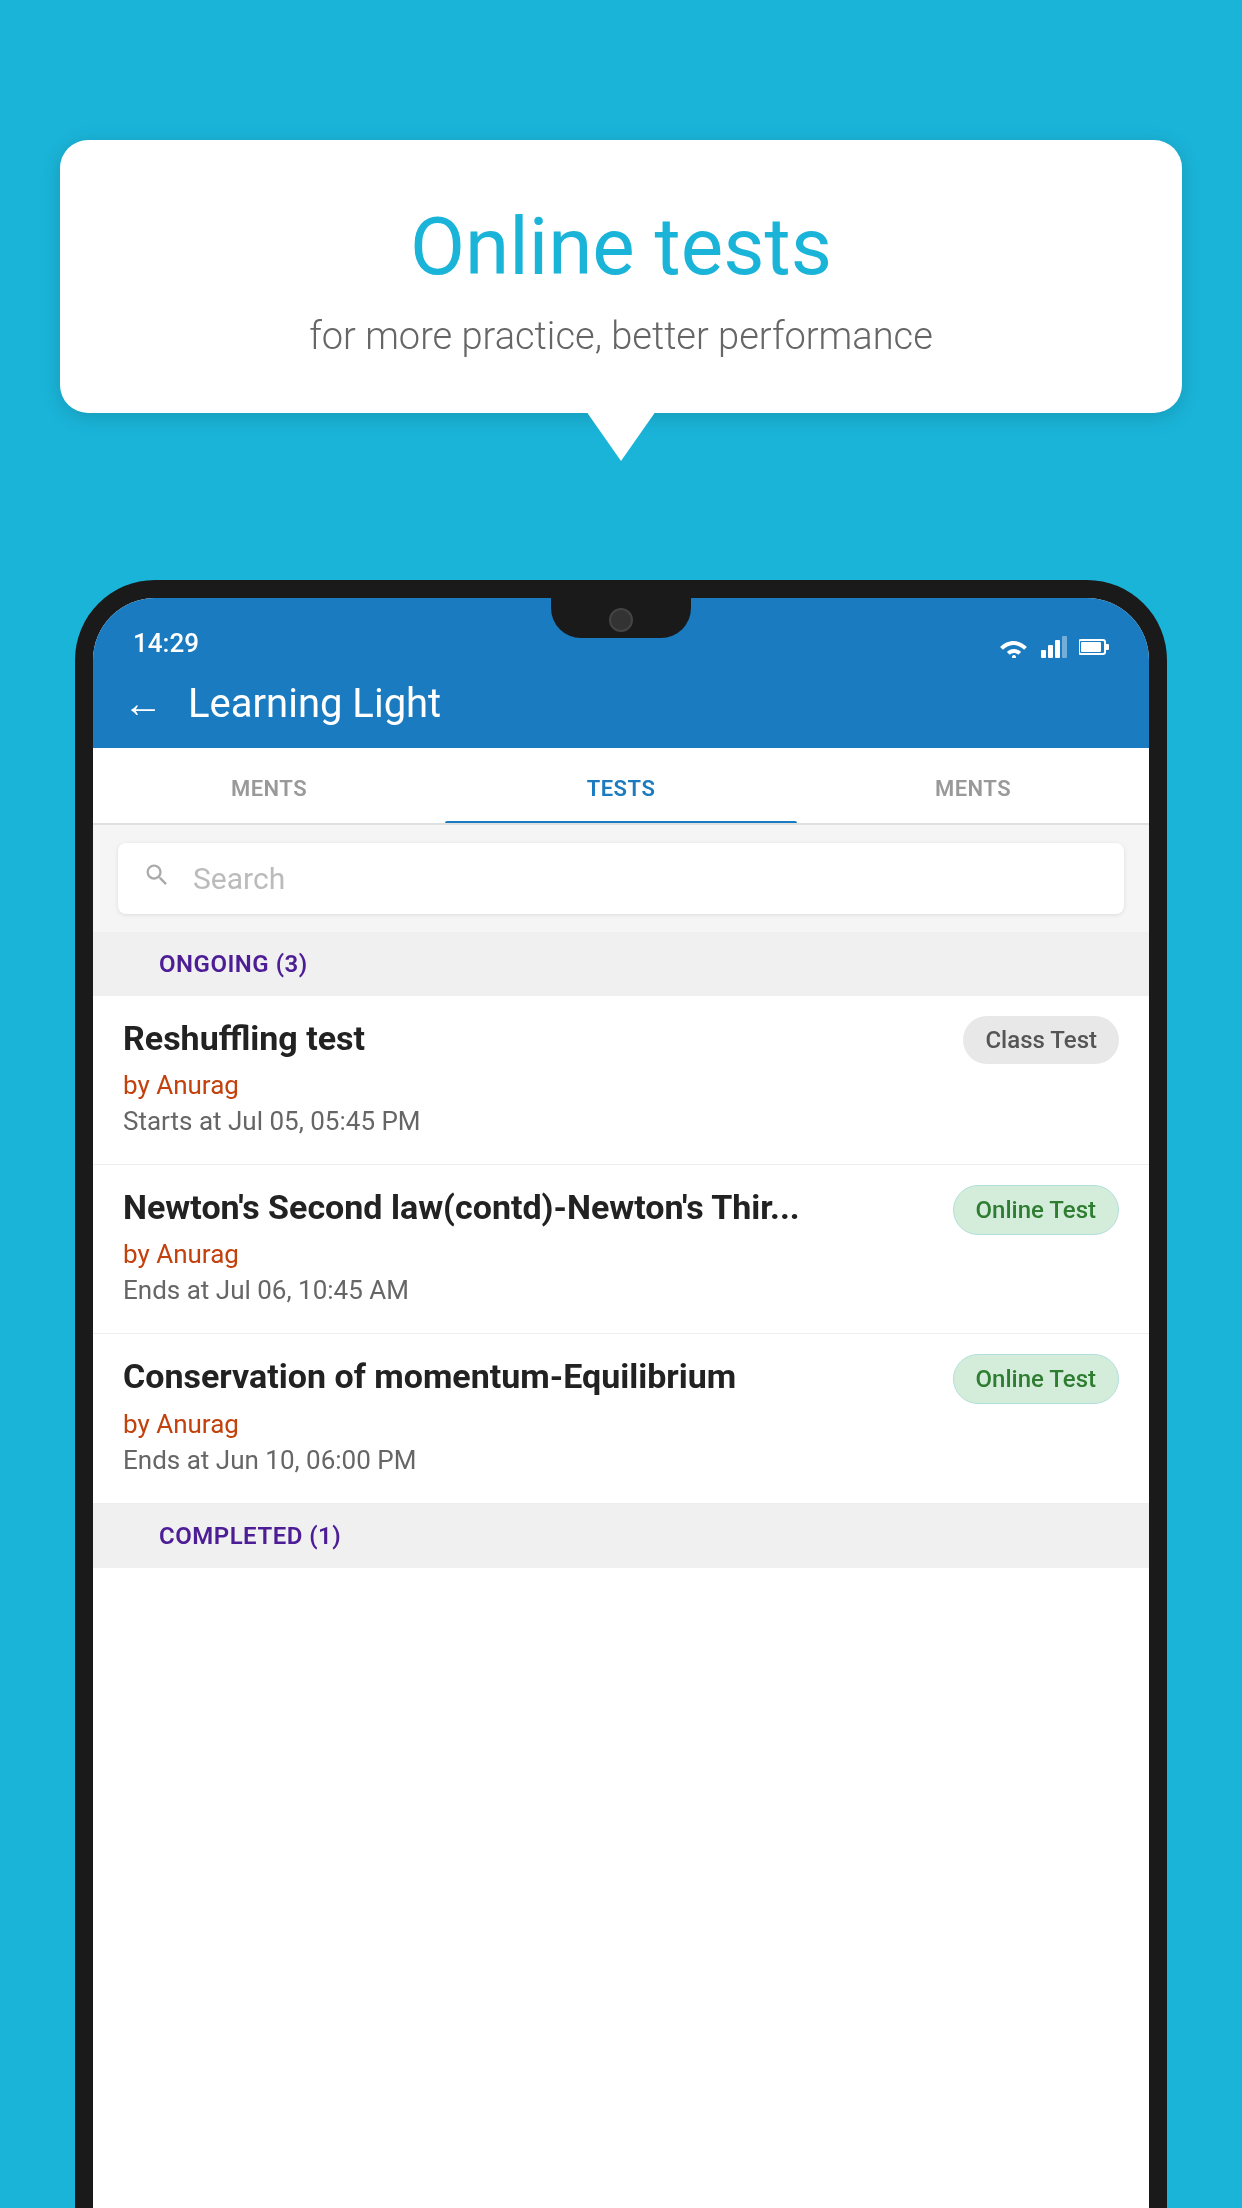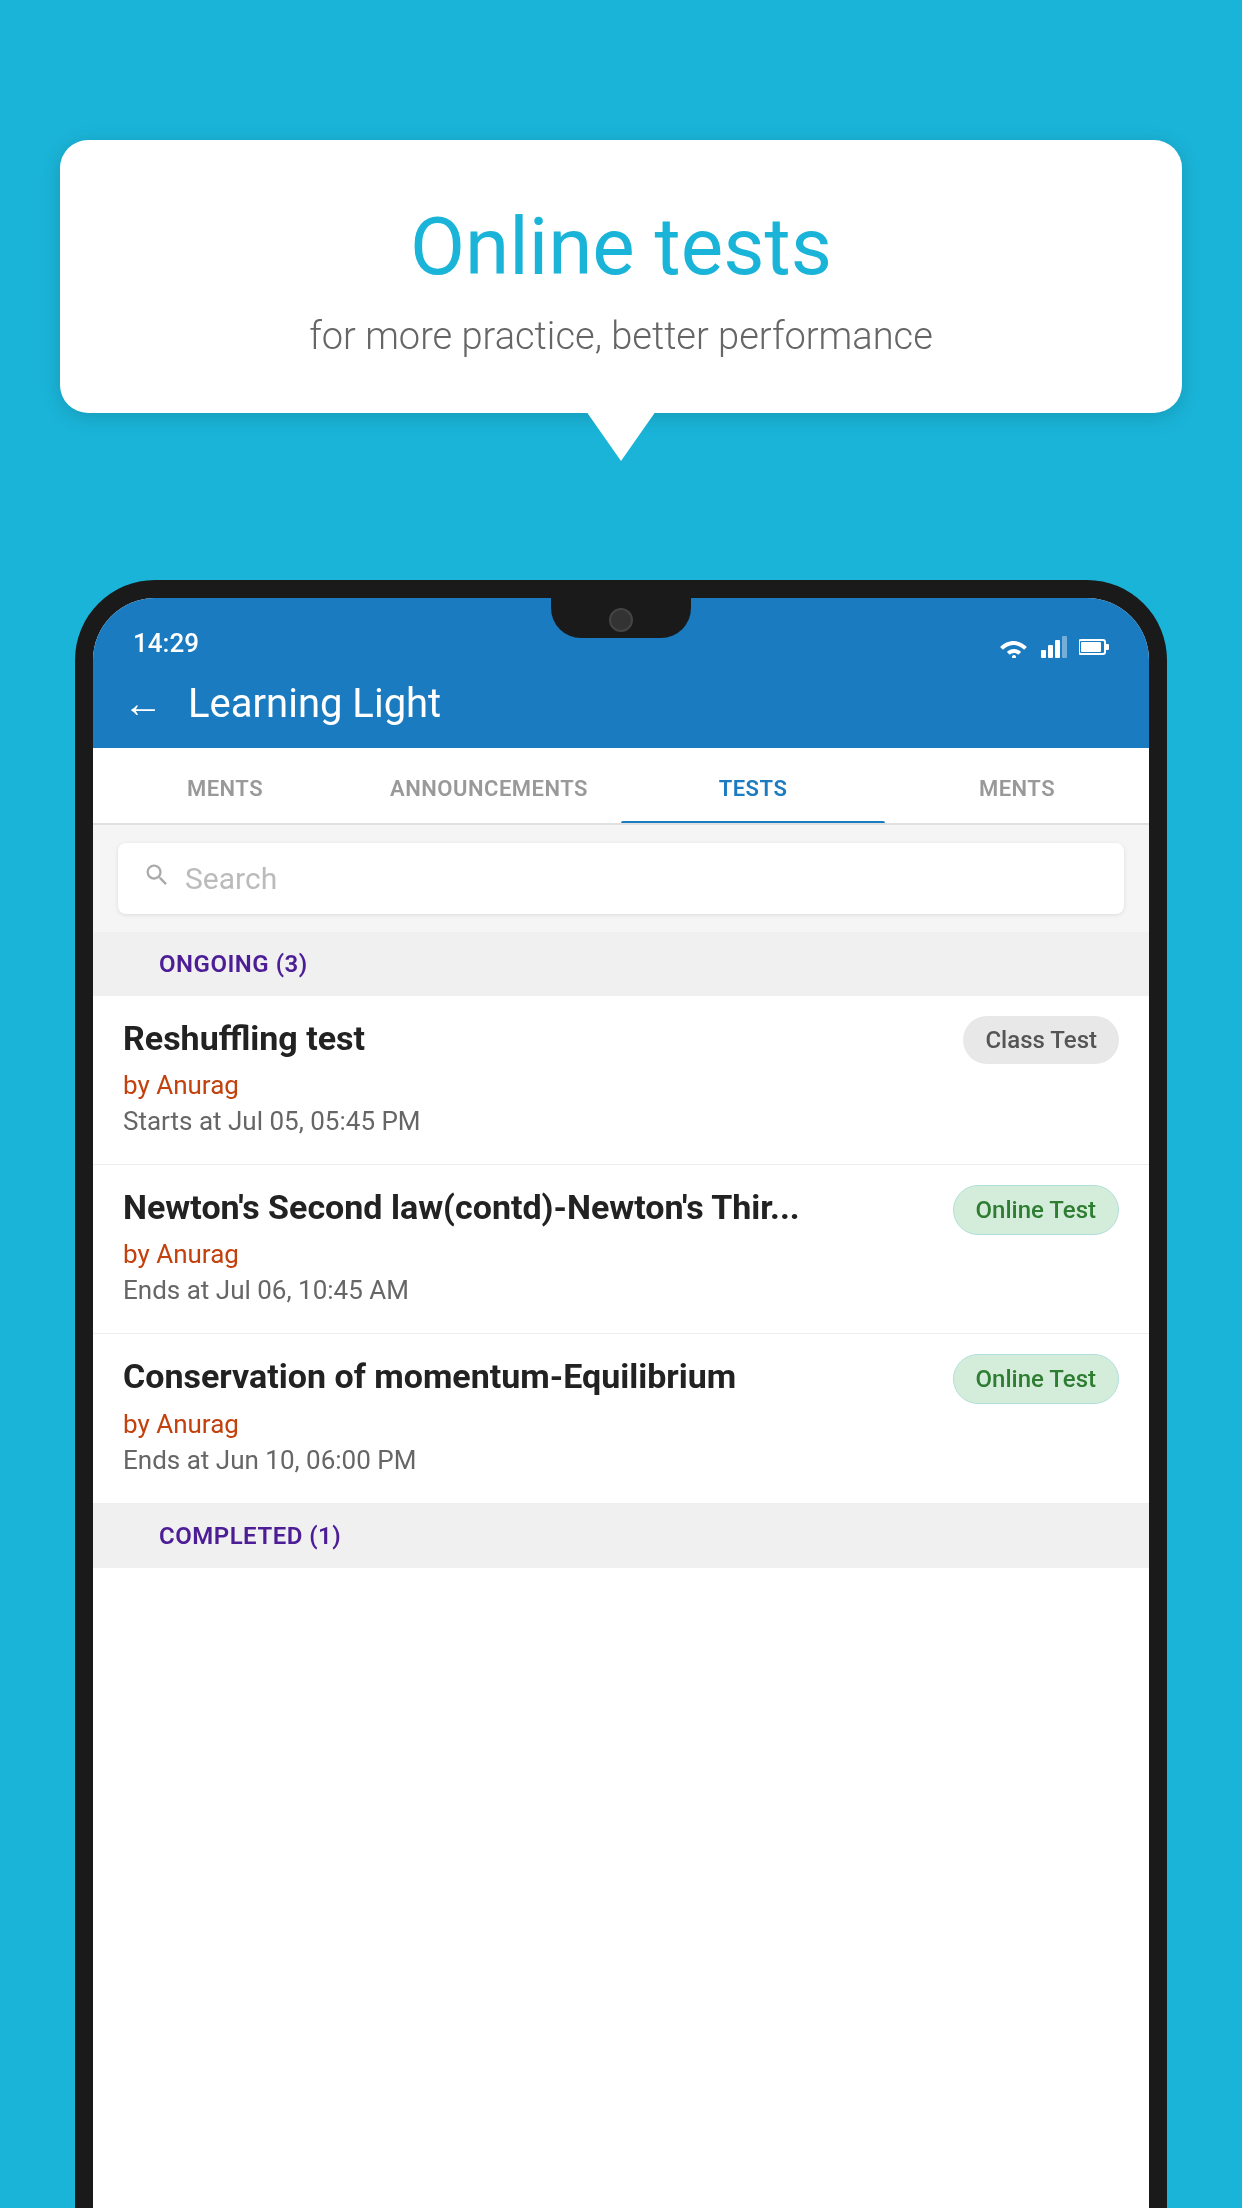--- a/index.html
+++ b/index.html
@@ -178,21 +178,21 @@
     .search-container {
       background: #f5f5f5;
       padding: 18px 25px;
     }
     .search-bar {
       background: white;
       border-radius: 8px;
       display: flex;
       align-items: center;
       padding: 18px 25px;
-      gap: 14px;
+      gap: 22px;
       box-shadow: 0 1px 4px rgba(0,0,0,0.1);
     }
     .search-icon-wrap {
       color: #aaa;
       font-size: 30px;
     }
     .search-input-text {
       color: #bbb;
       font-size: 30px;
     }
@@ -299,23 +299,20 @@
     </div>
 
     <div class="app-bar">
       <span class="app-bar-back">←</span>
       <span class="app-bar-title">Learning Light</span>
     </div>
 
     <div class="tabs-container">
       <div class="tab-item">
         <span>MENTS</span>
-      </div>
-      <div class="tab-item">
-        <span>ANNOUNCEMENTS</span>
       </div>
       <div class="tab-item active">
         <span>TESTS</span>
       </div>
       <div class="tab-item">
         <span>MENTS</span>
       </div>
     </div>
 
     <div class="search-container">

